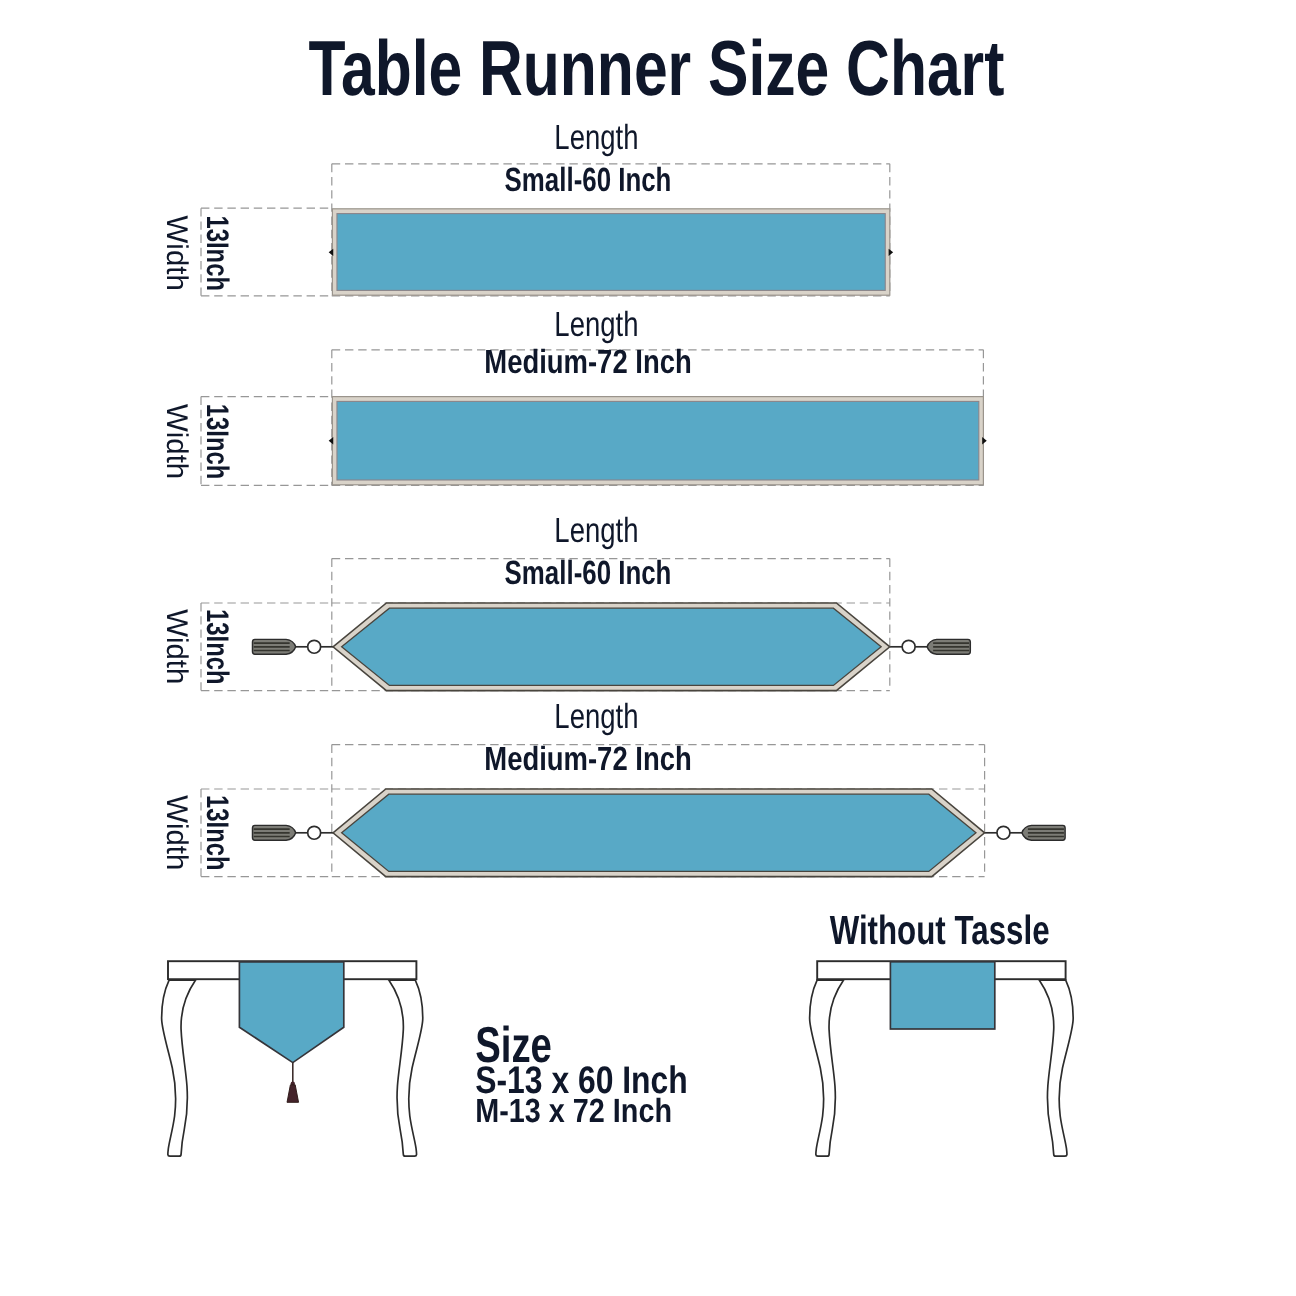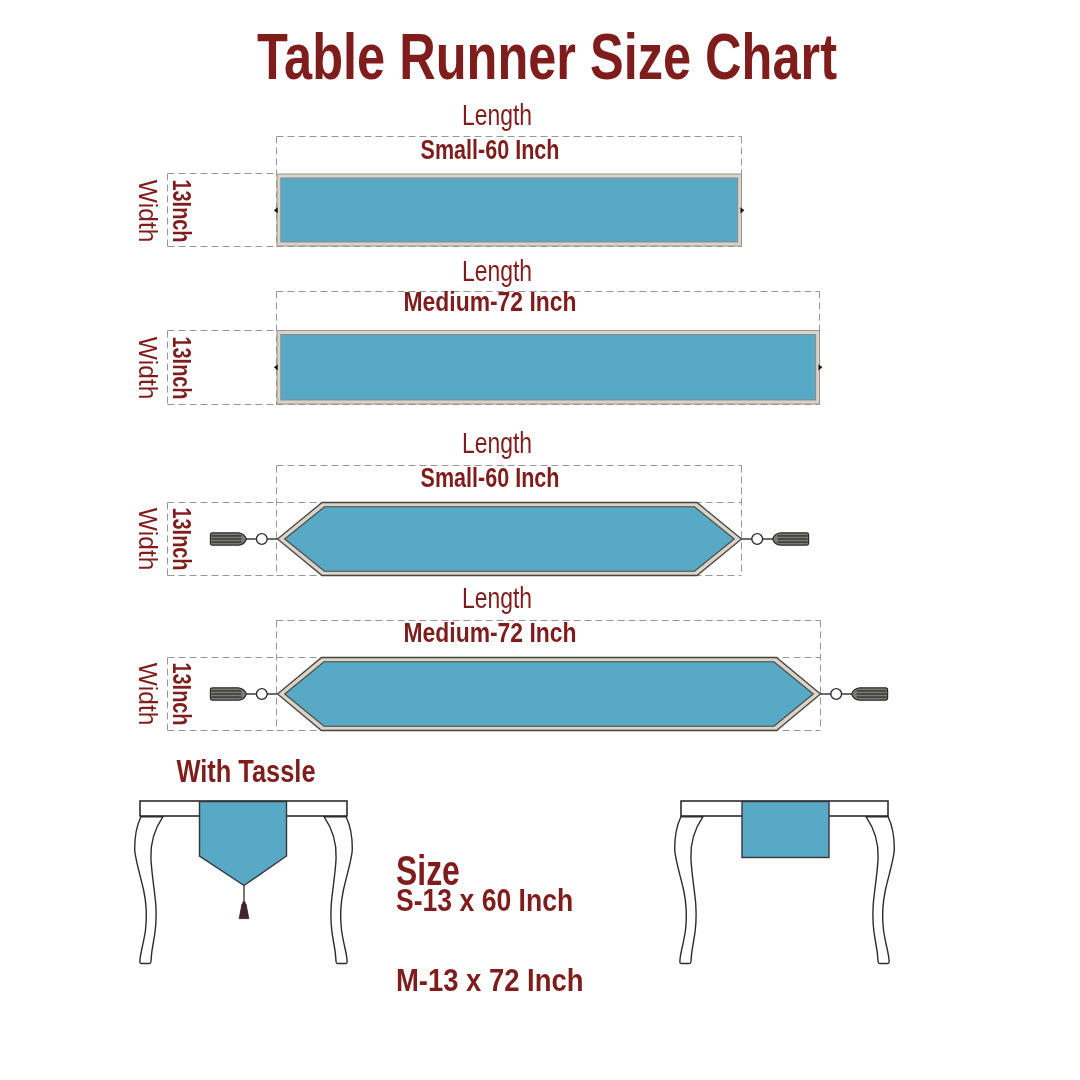--- a/index.html
+++ b/index.html
@@ -2,21 +2,21 @@
 <html><head>
 <meta charset="utf-8">
 <style>
   html,body { margin:0; padding:0; background:#fff; }
   #canvas {
     position:relative; width:1080px; height:1080px; overflow:hidden;
     background:#fff; font-family:"Liberation Sans", sans-serif;
   }
   #artwork { position:absolute; left:0; top:0; }
   .t {
-    position:absolute; line-height:1; white-space:pre; color:#7f1d1d;
+    position:absolute; line-height:1; white-space:pre; color:#0f172a;
     font-family:"Liberation Sans", sans-serif;
   }
   .t.c { transform:translateX(-50%); }
   .sx { display:inline-block; transform-origin:50% 50%; }
   .sx.sl { transform-origin:0 50%; }
   .t.v { writing-mode:vertical-rl; transform:translateY(-50%); }
   .sy { display:inline-block; transform-origin:50% 50%; }
 </style>
 </head>
 <body>
@@ -135,17 +135,17 @@
 <div class="t v" style="left:134.5px;top:367.5px;font-size:25px;font-weight:normal"><span class="sy" style="transform:scaleY(0.98)">Width</span></div>
 <div class="t v" style="left:168.5px;top:367.5px;font-size:26px;font-weight:bold"><span class="sy" style="transform:scaleY(0.765)">13Inch</span></div>
 <div class="t c" style="left:497px;top:428.9px;font-size:29px;font-weight:normal"><span class="sx" style="transform:scaleX(0.79)">Length</span></div>
 <div class="t c" style="left:490px;top:463.5px;font-size:28px;font-weight:bold"><span class="sx" style="transform:scaleX(0.77)">Small-60 Inch</span></div>
 <div class="t v" style="left:134.5px;top:539.0px;font-size:25px;font-weight:normal"><span class="sy" style="transform:scaleY(0.98)">Width</span></div>
 <div class="t v" style="left:168.5px;top:539.0px;font-size:26px;font-weight:bold"><span class="sy" style="transform:scaleY(0.765)">13Inch</span></div>
 <div class="t c" style="left:497px;top:583.9px;font-size:29px;font-weight:normal"><span class="sx" style="transform:scaleX(0.79)">Length</span></div>
 <div class="t c" style="left:490px;top:618.5px;font-size:28px;font-weight:bold"><span class="sx" style="transform:scaleX(0.817)">Medium-72 Inch</span></div>
 <div class="t v" style="left:134.5px;top:694.0px;font-size:25px;font-weight:normal"><span class="sy" style="transform:scaleY(0.98)">Width</span></div>
 <div class="t v" style="left:168.5px;top:694.0px;font-size:26px;font-weight:bold"><span class="sy" style="transform:scaleY(0.765)">13Inch</span></div>
-<div class="t c" style="left:245.5px;top:755.6px;font-size:31px;font-weight:bold"><span class="sx" style="transform:scaleX(0.82)">With Tassle</span></div>
+<div class="t c" style="left:783px;top:759.0px;font-size:34px;font-weight:bold"><span class="sx" style="transform:scaleX(0.767)">Without Tassle</span></div>
 <div class="t" style="left:395.5px;top:850.4px;font-size:42px;font-weight:bold"><span class="sx sl" style="transform:scaleX(0.76)">Size</span></div>
 <div class="t" style="left:395.5px;top:884px;font-size:32px;font-weight:bold"><span class="sx sl" style="transform:scaleX(0.83)">S-13 x 60 Inch</span></div>
-<div class="t" style="left:395.5px;top:964px;font-size:32px;font-weight:bold"><span class="sx sl" style="transform:scaleX(0.857)">M-13 x 72 Inch</span></div>
+<div class="t" style="left:395.5px;top:912px;font-size:28px;font-weight:bold"><span class="sx sl" style="transform:scaleX(0.857)">M-13 x 72 Inch</span></div>
 </div>
 
 </body></html>

